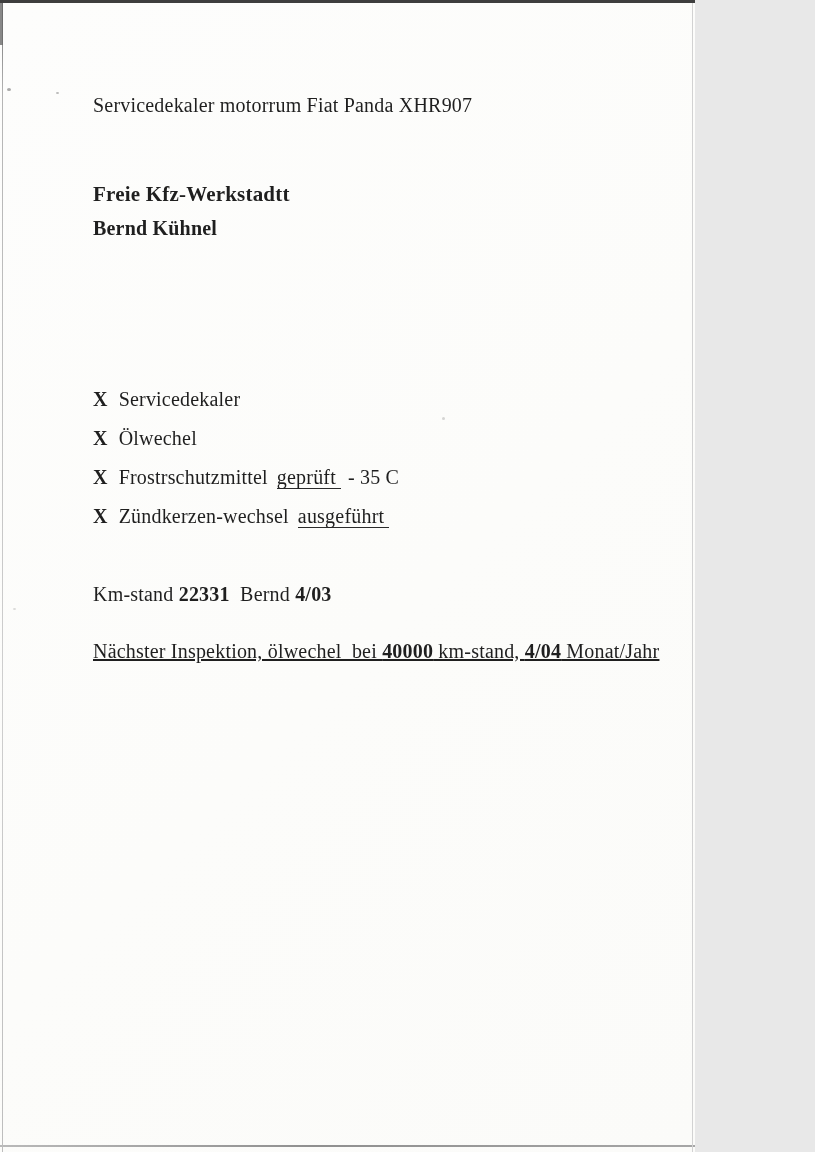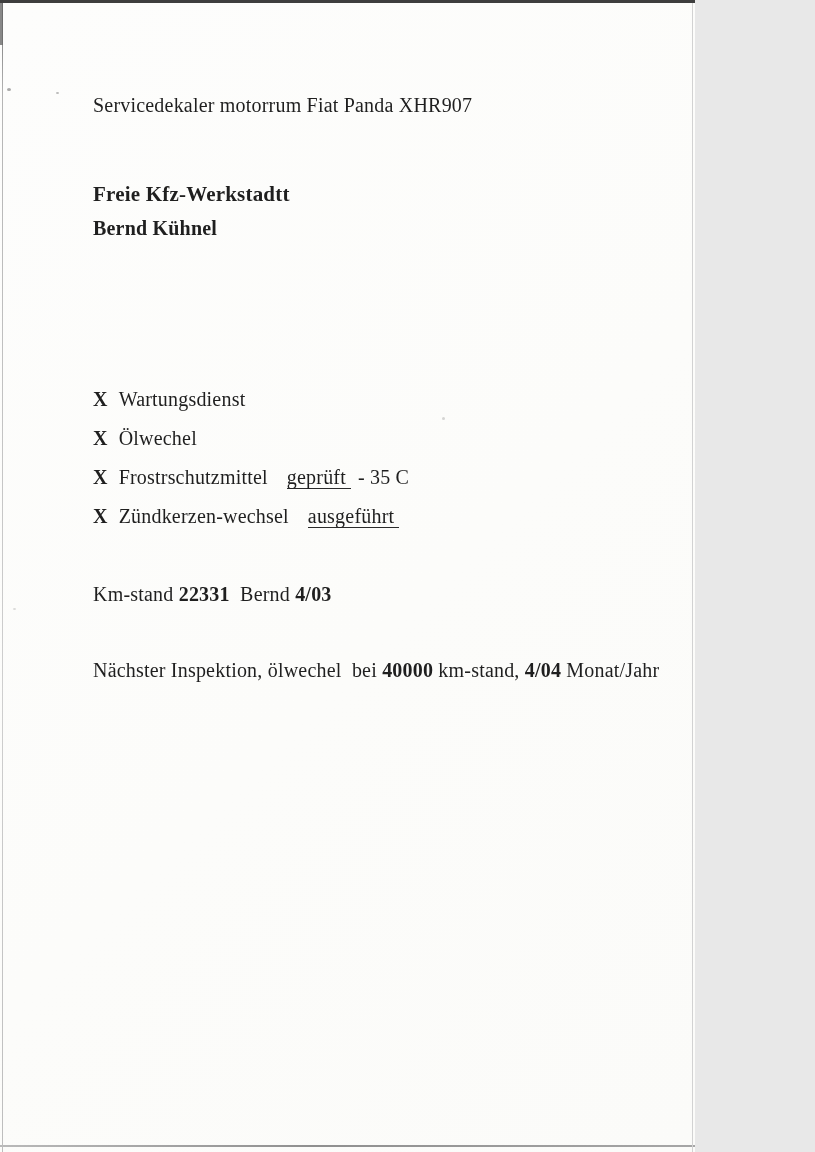--- a/index.html
+++ b/index.html
@@ -58,26 +58,26 @@
   .workshop-name   { top: 172px; font-size: 21px; margin-top: 9px; }
   .owner-name      { top: 215px; font-size: 20px; }
   .address-line    { top: 257px; }
   .phone-line      { top: 300px; }
   .check-row-0     { top: 386px; }
   .check-row-1     { top: 425px; }
   .check-row-2     { top: 464px; }
   .check-row-3     { top: 503px; }
   .check-row-4     { top: 542px; }
   .km-line         { top: 581px; }
-  .next-line       { top: 657px; }
+  .next-line       { top: 638px; text-decoration: underline; }
 
   .check-mark { font-weight: bold; }
   .check-label { margin-left: 11px; }
   .check-status:not(:empty) {
-    margin-left: 19px;
+    margin-left: 9px;
     border-bottom: 1.5px solid #2a2a2a;
     padding-right: 5px;
   }
   .check-note:not(:empty) { margin-left: 7px; }
 </style>
 </head>
 <body>
 
 <div class="scan-page">
 
@@ -93,21 +93,21 @@
   <div class="speck s5"></div>
 
   <div class="line title-line">Servicedekaler motorrum Fiat Panda XHR907</div>
 
   <div class="line workshop-name bold">Freie Kfz-Werkstadtt</div>
 
   <div class="line owner-name bold">Bernd Kühnel</div>
 
 
 
-  <div class="line check-row-0"><span class="check-mark">X</span><span class="check-label">Wartungsdienst</span><span class="check-status"></span><span class="check-note"></span></div>
+  <div class="line check-row-0"><span class="check-mark">X</span><span class="check-label">Servicedekaler</span><span class="check-status"></span><span class="check-note"></span></div>
 
   <div class="line check-row-1"><span class="check-mark">X</span><span class="check-label">Ölwechel</span><span class="check-status"></span><span class="check-note"></span></div>
 
   <div class="line check-row-2"><span class="check-mark">X</span><span class="check-label">Frostrschutzmittel</span><span class="check-status">geprüft</span><span class="check-note">- 35 C</span></div>
 
   <div class="line check-row-3"><span class="check-mark">X</span><span class="check-label">Zündkerzen-wechsel</span><span class="check-status">ausgeführt</span><span class="check-note"></span></div>
 
 
   <div class="line km-line"><span>Km-stand </span><span class="bold">22331</span><span>  Bernd </span><span class="bold">4/03</span></div>
 

